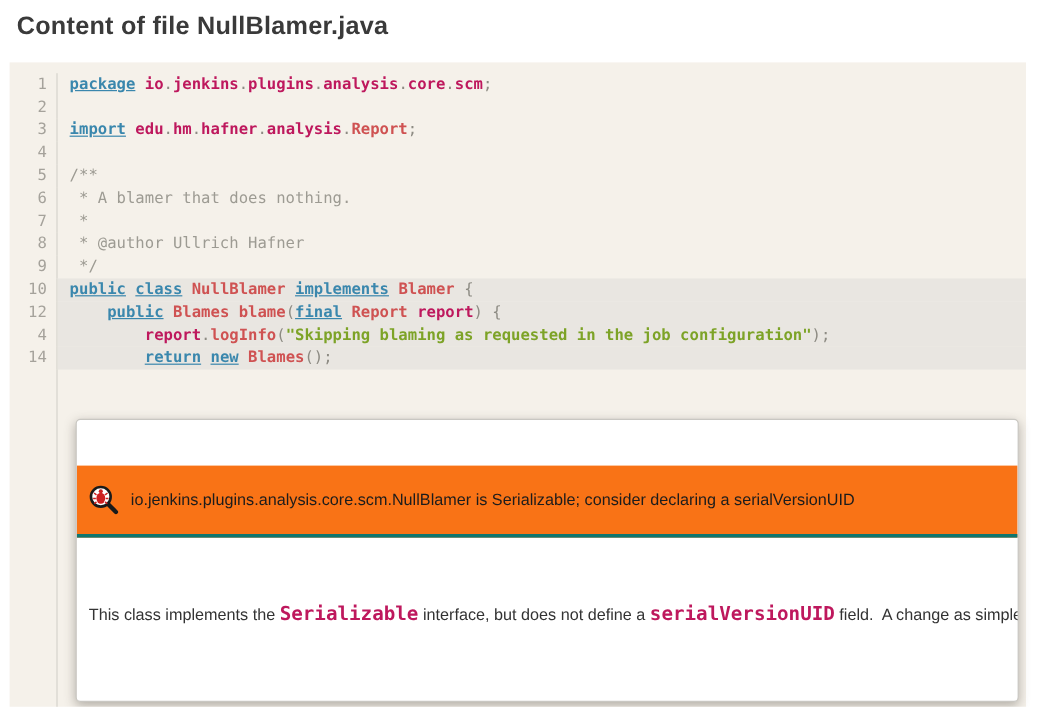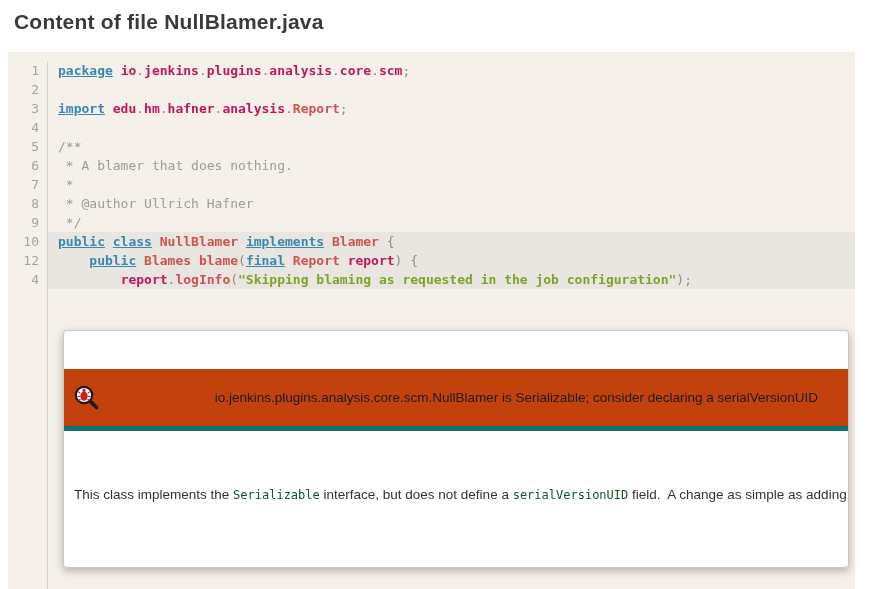--- a/index.html
+++ b/index.html
@@ -67,24 +67,23 @@
     background: #ffffff;
     border: 1px solid #c9c7c2;
     border-radius: 4px;
     box-shadow: 0 3px 9px rgba(60,55,45,0.35);
     font-family: "Liberation Sans", sans-serif;
     overflow: hidden;
   }
   .popup-header {
     display: flex;
     align-items: center;
-    background: #c2410c;
+    background: #f97316;
     padding: 15px 12px 15px 9px;
-    border-bottom: 5px solid #0f766e;
-    text-align: right;
+    border-bottom: 3px solid #0f766e;
   }
   .popup-header .bug-icon {
     flex: 0 0 27px;
     width: 27px; height: 27px;
     display: block;
   }
   .popup-header .popup-title {
     flex: 1;
     margin-left: 9px;
     font-size: 13.5px;
@@ -101,22 +100,23 @@
     display: block;
   }
   .popup-body {
     padding: 16px 10px 23px 10px;
     font-size: 13.5px;
     line-height: 19.5px;
     color: #333333;
   }
   .popup-body code {
     font-family: "DejaVu Sans Mono", monospace;
-    font-size: 12px;
-    color: #14532d;
+    font-size: 16px;
+    color: #be185d;
+    font-weight: bold;
   }
 </style>
 </head>
 <body>
 
 <h1 class="page-title">Content of file NullBlamer.java</h1>
 
 <div class="code-block">
   <div>
 
@@ -160,20 +160,24 @@
         <span class="ln">10</span>
         <span class="lc"><span class="tk-kw">public</span><span class="tk-pl"> </span><span class="tk-kw">class</span><span class="tk-pl"> </span><span class="tk-cl">NullBlamer</span><span class="tk-pl"> </span><span class="tk-kw">implements</span><span class="tk-pl"> </span><span class="tk-cl">Blamer</span><span class="tk-pu"> {</span></span>
       </div>
       <div class="line hl">
         <span class="ln">12</span>
         <span class="lc"><span class="tk-pl">    </span><span class="tk-kw">public</span><span class="tk-pl"> </span><span class="tk-cl">Blames</span><span class="tk-pl"> </span><span class="tk-fn">blame</span><span class="tk-pu">(</span><span class="tk-kw">final</span><span class="tk-pl"> </span><span class="tk-cl">Report</span><span class="tk-pl"> </span><span class="tk-id">report</span><span class="tk-pu">) {</span></span>
       </div>
       <div class="line hl">
         <span class="ln">4</span>
         <span class="lc"><span class="tk-pl">        </span><span class="tk-id">report</span><span class="tk-pu">.</span><span class="tk-fn">logInfo</span><span class="tk-pu">(</span><span class="tk-str">"Skipping blaming as requested in the job configuration"</span><span class="tk-pu">);</span></span>
+      </div>
+      <div class="line hl">
+        <span class="ln">14</span>
+        <span class="lc"><span class="tk-pl">        </span><span class="tk-kw">return</span><span class="tk-pl"> </span><span class="tk-kw">new</span><span class="tk-pl"> </span><span class="tk-cl">Blames</span><span class="tk-pu">();</span></span>
       </div>
       <div class="line popup-row">
       <span class="ln"></span>
       <span class="lc">
         <div class="popup">
           <div class="popup-header">
             <svg class="bug-icon" viewBox="0 0 27 27">
               <circle cx="11" cy="11" r="8.2" fill="#ffffff" stroke="#1a1a1a" stroke-width="2.2"></circle>
               <line x1="17.2" y1="17.2" x2="23.6" y2="23.6" stroke="#1a1a1a" stroke-width="3.6" stroke-linecap="round"></line>
               <circle cx="11" cy="6.4" r="1.7" fill="#cc2020"></circle>

